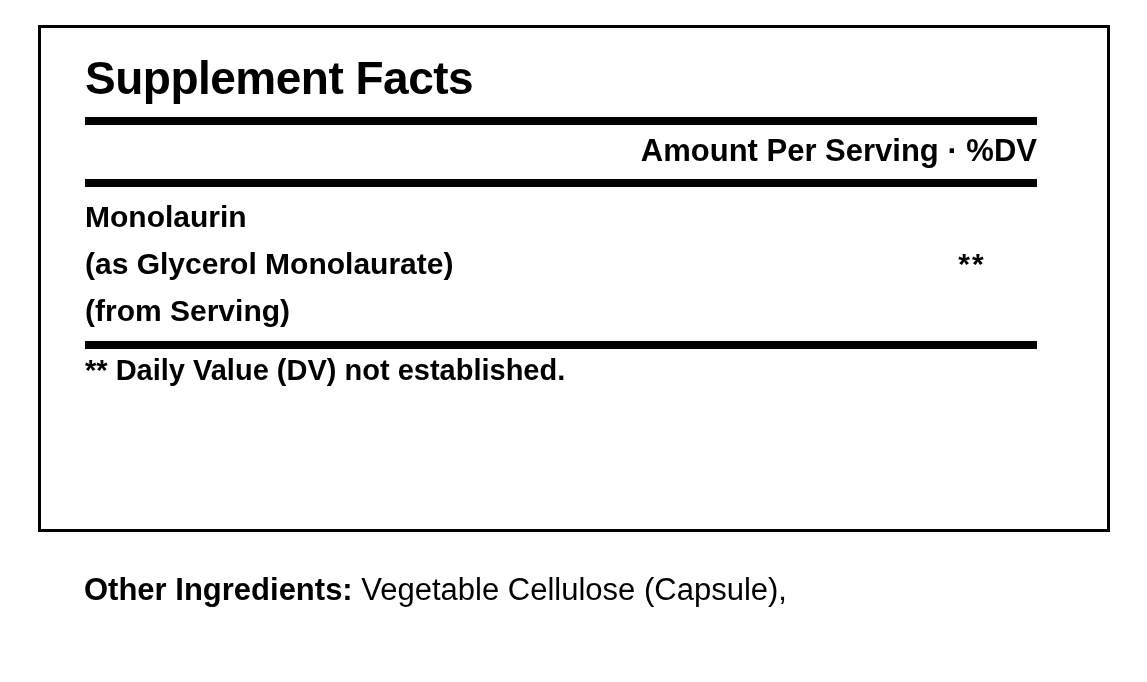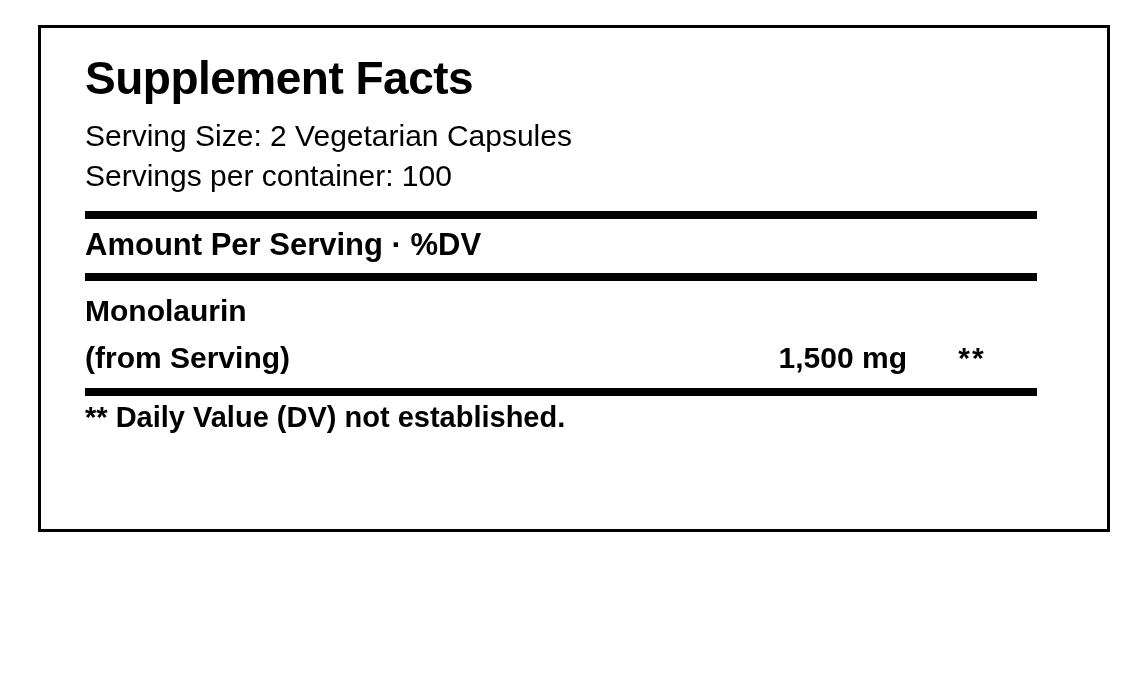--- a/index.html
+++ b/index.html
@@ -44,29 +44,29 @@
   .thick-rule {
     height: 8px;
     background: #000000;
     border: none;
     margin: 0;
   }
   .rule-1 { margin-top: 15px; }
   .rule-2 { margin-top: 4px; }
   .rule-3 { margin-top: 7px; }
   .column-header {
-    text-align: left;
+    text-align: right;
     font-weight: bold;
     font-size: 31px;
     line-height: 48px;
     margin-top: 2px;
   }
   .ingredient-row {
     display: flex;
-    align-items: flex-end;
+    align-items: center;
     margin-top: 6px;
     font-weight: bold;
     font-size: 30px;
     line-height: 47px;
   }
   .ingredient-name { flex: 1; }
   .ingredient-name span { display: block; }
   .ingredient-amount { text-align: right; white-space: nowrap; }
   .ingredient-dv {
     width: 130px;
@@ -95,42 +95,41 @@
 </style>
 </head>
 <body>
 
 <div class="page">
 
   <div class="facts-panel">
 
     <h1 class="panel-title">Supplement Facts</h1>
 
-    <div class="serving-block">
-      <div>Serving Size: 2 Vegetarian Capsules</div>
-      <div>Servings per container: 100</div>
-    </div>
 
     <div class="thick-rule rule-1"></div>
 
     <div class="column-header">Amount Per Serving · %DV</div>
 
     <div class="thick-rule rule-2"></div>
 
     <div class="ingredient-row">
       <div class="ingredient-name">
         <span>Monolaurin</span>
+        <span>(as Glycerol Monolaurate)</span>
         <span>(from Serving)</span>
       </div>
-      <div class="ingredient-amount">1,500 mg</div>
       <div class="ingredient-dv">**</div>
     </div>
 
     <div class="thick-rule rule-3"></div>
 
     <div class="footnote">** Daily Value (DV) not established.</div>
 
   </div>
 
   <div class="other-ingredients">
+    <span class="other-line other-line-1">
+      <span class="label">Other Ingredients:</span><span> Vegetable Cellulose (Capsule),</span>
+    </span>
   </div>
 
 </div>
 
 </body></html>

